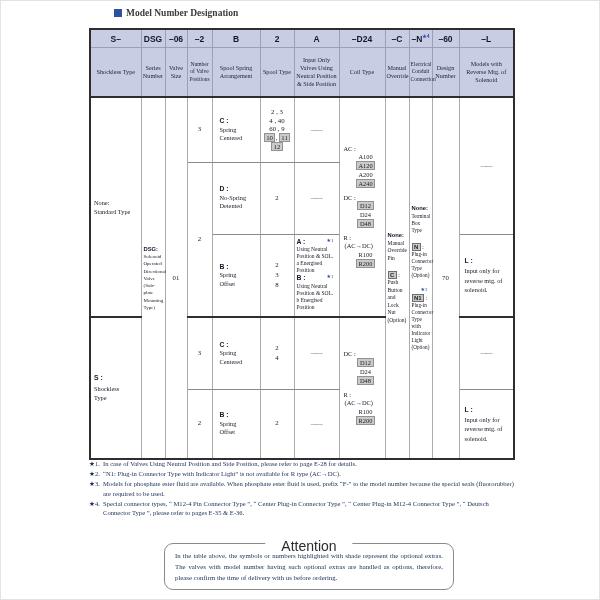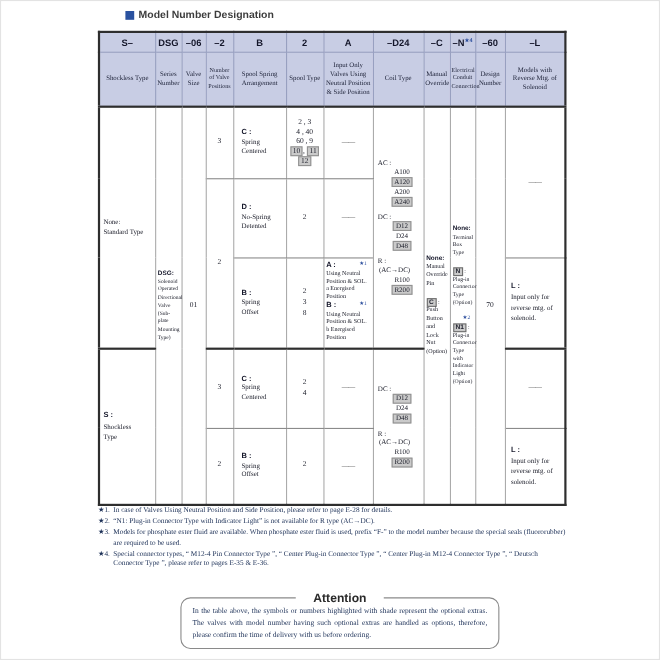--- a/index.html
+++ b/index.html
@@ -1,20 +1,20 @@
 <!DOCTYPE html>
 <html><head>
 <meta charset="utf-8">
 <style>
   html,body{margin:0;padding:0;background:#fff;}
   .canvas{position:relative;width:600px;height:600px;background:#fff;overflow:hidden;
           font-family:"Liberation Serif",serif;color:#20222e;box-sizing:border-box;border:1px solid #e3e3e3;}
   
   .page-title{position:absolute;left:88px;top:7px;display:flex;align-items:center;gap:4px;
-              font-family:Liberation Sans, sans-serif;font-weight:bold;font-size:9.5px;color:#3c3c3c;padding-left:25px;}
+              font-family:Liberation Serif, serif;font-weight:bold;font-size:9.5px;color:#3c3c3c;padding-left:25px;}
   .sq{width:8px;height:8px;background:#2a52a0;display:inline-block;}
   
   table.model{position:absolute;left:88px;top:27px;width:424px;border-collapse:collapse;table-layout:fixed;
               border:2px solid #2e2e2e;}
   th{background:#c8cde4;border:1px solid #98a0c0;padding:1px;font-weight:normal;}
   tr.codes th{font-family:"Liberation Sans",sans-serif;font-weight:bold;font-size:8.5px;height:15px;color:#14162a;}
   tr.descs th{font-size:6.2px;line-height:1.3;height:46px;color:#1d2238;vertical-align:middle;}
   tr.descs th.xs{font-size:5.5px;}
   tr.descs th{border-bottom:2px solid #2e2e2e;}
   td{border:1px solid #ababab;border-top-color:#8b8b8b;border-bottom-color:#8b8b8b;
@@ -45,21 +45,21 @@
   td.num{font-size:6.8px;}
   .ln{line-height:1.5;}
   
   .footnotes{position:absolute;left:88px;top:458px;width:427px;color:#1c3057;font-size:6.6px;line-height:1.5;}
   .fn{position:relative;padding-left:14px;text-align:left;}
   .fn-mark{position:absolute;left:0;top:0;}
   
   .attention{position:absolute;left:163px;top:542px;width:290px;box-sizing:border-box;
              border:1px solid #8a8a8a;border-radius:9px;padding:7px 10px 5px;background:#fff;}
   .att-title{position:absolute;top:-6px;left:50%;transform:translateX(-50%);background:#fff;
-             padding:0 16px;font-family:"Liberation Sans",sans-serif;font-weight:bold;font-size:11px;color:#2b2b2b;white-space:nowrap;}
+             padding:0 16px;font-family:"Liberation Sans",sans-serif;font-weight:normal;font-size:14px;color:#2b2b2b;white-space:nowrap;}
   .att-text{font-size:6.8px;line-height:1.6;text-align:justify;color:#1c3057;}
 </style>
 </head>
 <body>
 
 <div class="canvas">
 
   <div class="page-title">
     <span class="sq"></span>
     <span>Model Number Designation</span>

